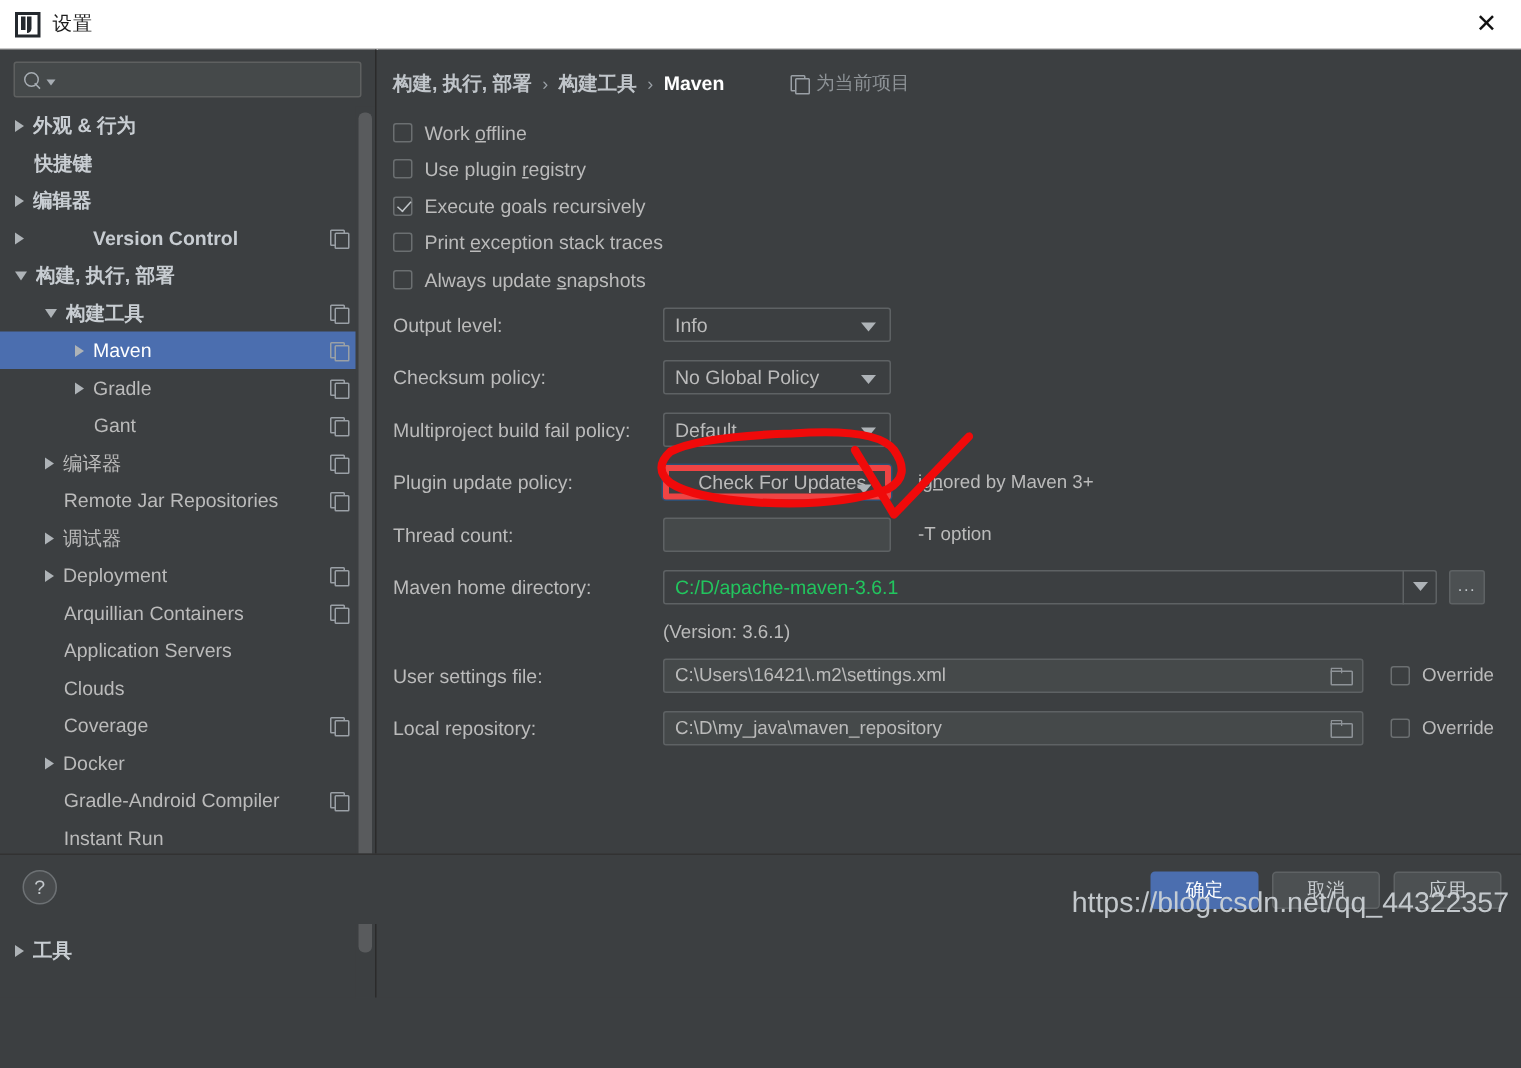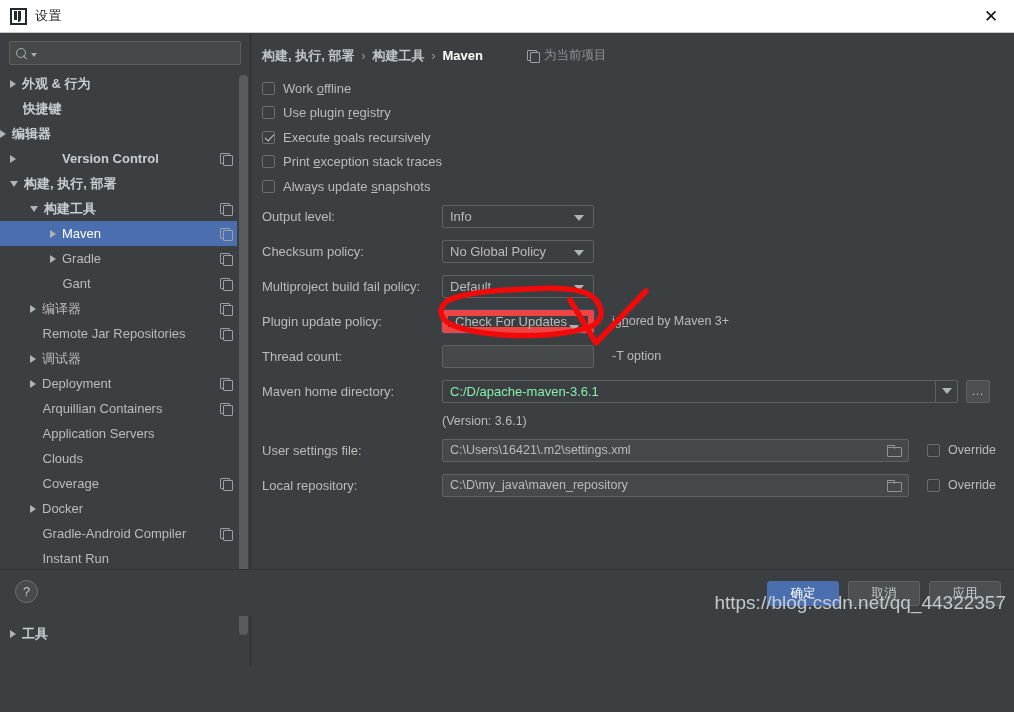--- a/index.html
+++ b/index.html
@@ -227,22 +227,23 @@
     background: #3c3f41;
     border: 1px solid #5e6264;
     border-radius: 2px;
     display: flex; align-items: center;
     color: #bbbbbb; font-size: 13px;
     padding-left: 7px;
     position: relative;
     cursor: default;
   }
   .combo.focused {
-    border: 6px solid #ef4444;
+    border: 4px solid #ef4444;
     box-shadow: 0 0 0 1px #2d4f73;
+    justify-content: center;
   }
   .combo .arrow {
     position: absolute; right: 9px; top: 9px;
     width: 0; height: 0;
     border-left: 5px solid transparent;
     border-right: 5px solid transparent;
     border-top: 6px solid #aeb3b7;
   }
   .txtfield {
     width: 152px; height: 23px;
@@ -256,21 +257,21 @@
     color: #bbbbbb; font-size: 12.5px; margin-left: 18px;
   }
 
   
   .wide-field {
     width: 516px; height: 23px;
     background: #3c3f41;
     border: 1px solid #5e6264;
     border-radius: 2px;
     display: flex; align-items: center;
-    color: #86efac; font-size: 13px;
+    color: #22c55e; font-size: 13px;
     padding-left: 7px;
     position: relative;
   }
   .wide-field .dd-btn {
     position: absolute; right: 0; top: -1px;
     width: 22px; height: 23px;
     border-left: 1px solid #5e6264;
     display: flex; align-items: center; justify-content: center;
     cursor: pointer;
   }
@@ -409,21 +410,21 @@
     <div class="tree">
       <div id="tree-rows">
           <div class="tree-row bold" style="padding-left: 10px;">
             <span class="tw collapsed"></span>
             <span class="tree-label">外观 &amp; 行为</span>
           </div>
           <div class="tree-row bold" style="padding-left: 10px;">
             <span class="tw none"></span>
             <span class="tree-label">快捷键</span>
           </div>
-          <div class="tree-row bold" style=" justify-content: space-between;">
+          <div class="tree-row bold" style="padding-left: 10px; justify-content: space-between;">
             <span class="tw collapsed"></span>
             <span class="tree-label">编辑器</span>
           </div>
           <div class="tree-row bold" style="padding-left: 10px; gap: 40px;">
             <span class="tw collapsed"></span>
             <span class="tree-label">Version Control</span>
             <span class="mod-icon"></span>
           </div>
           <div class="tree-row bold" style="padding-left: 10px;">
             <span class="tw expanded"></span>

